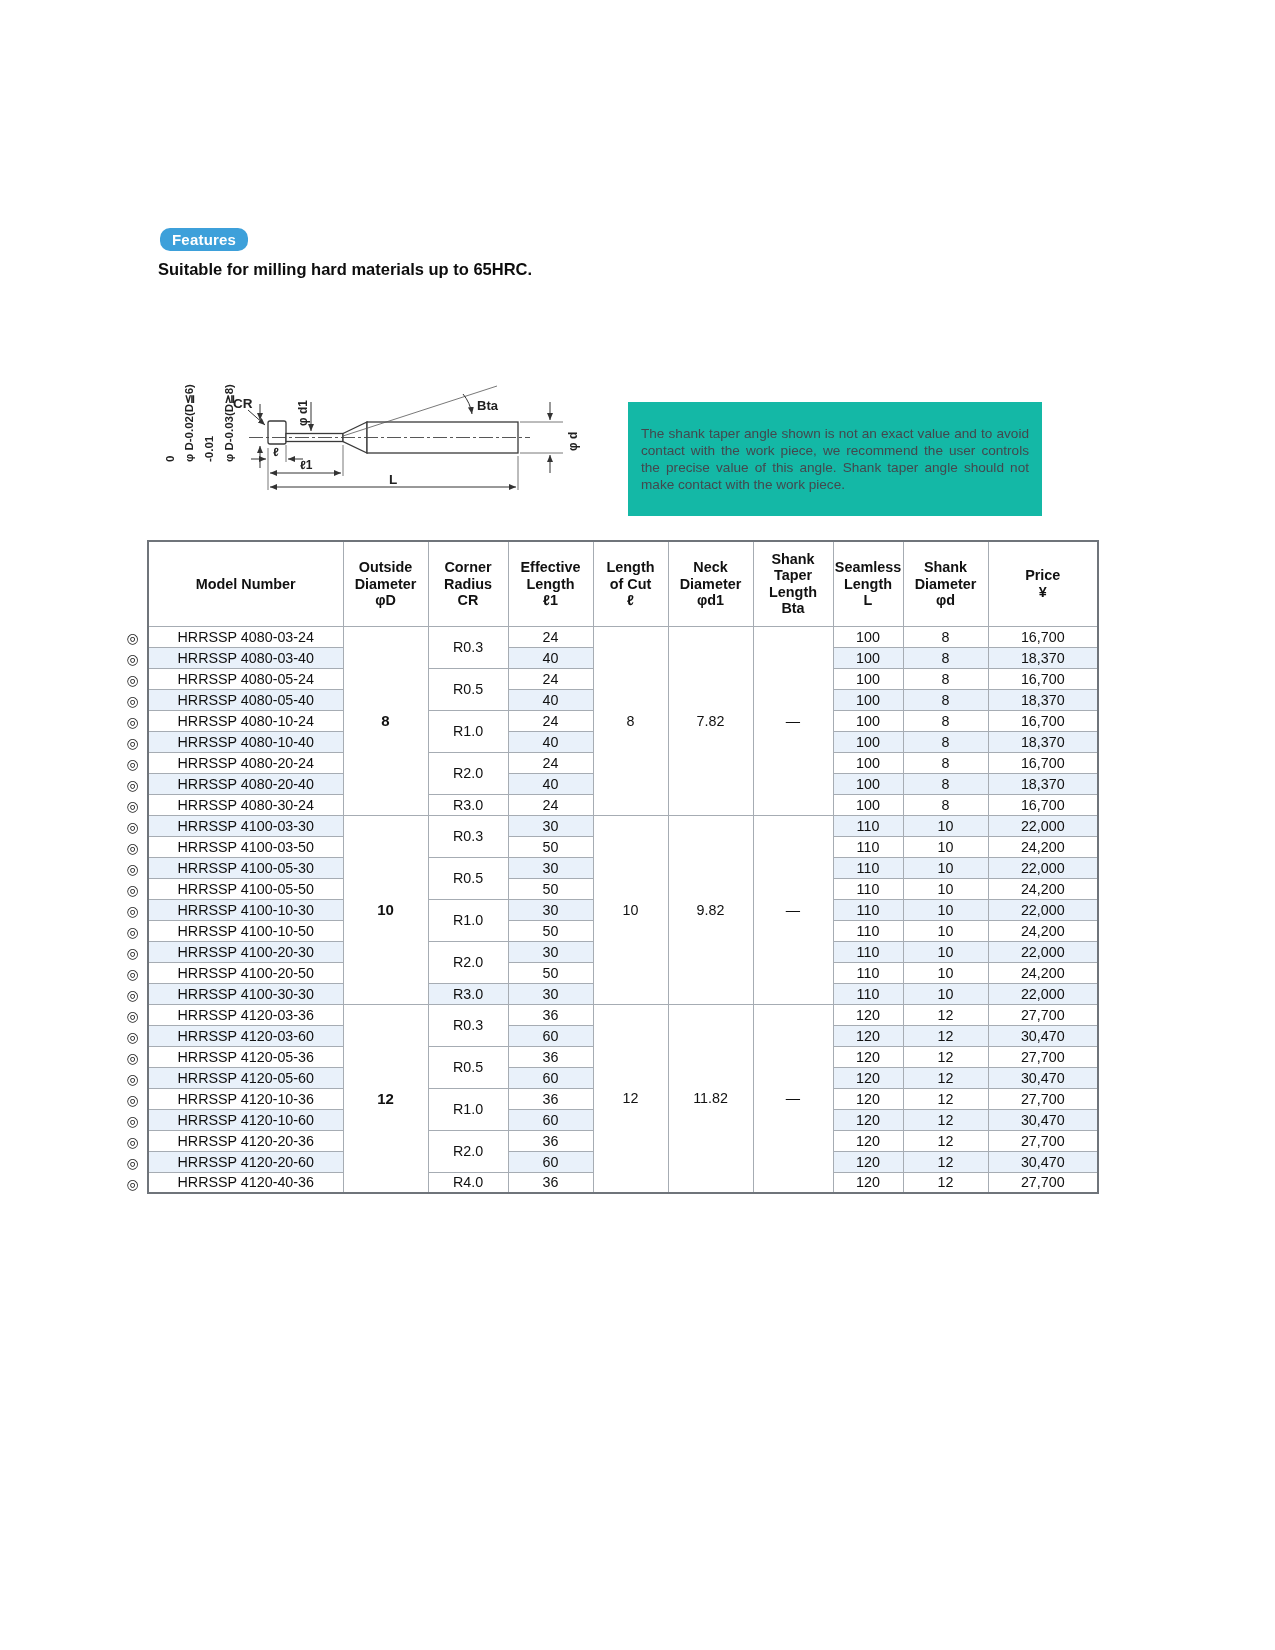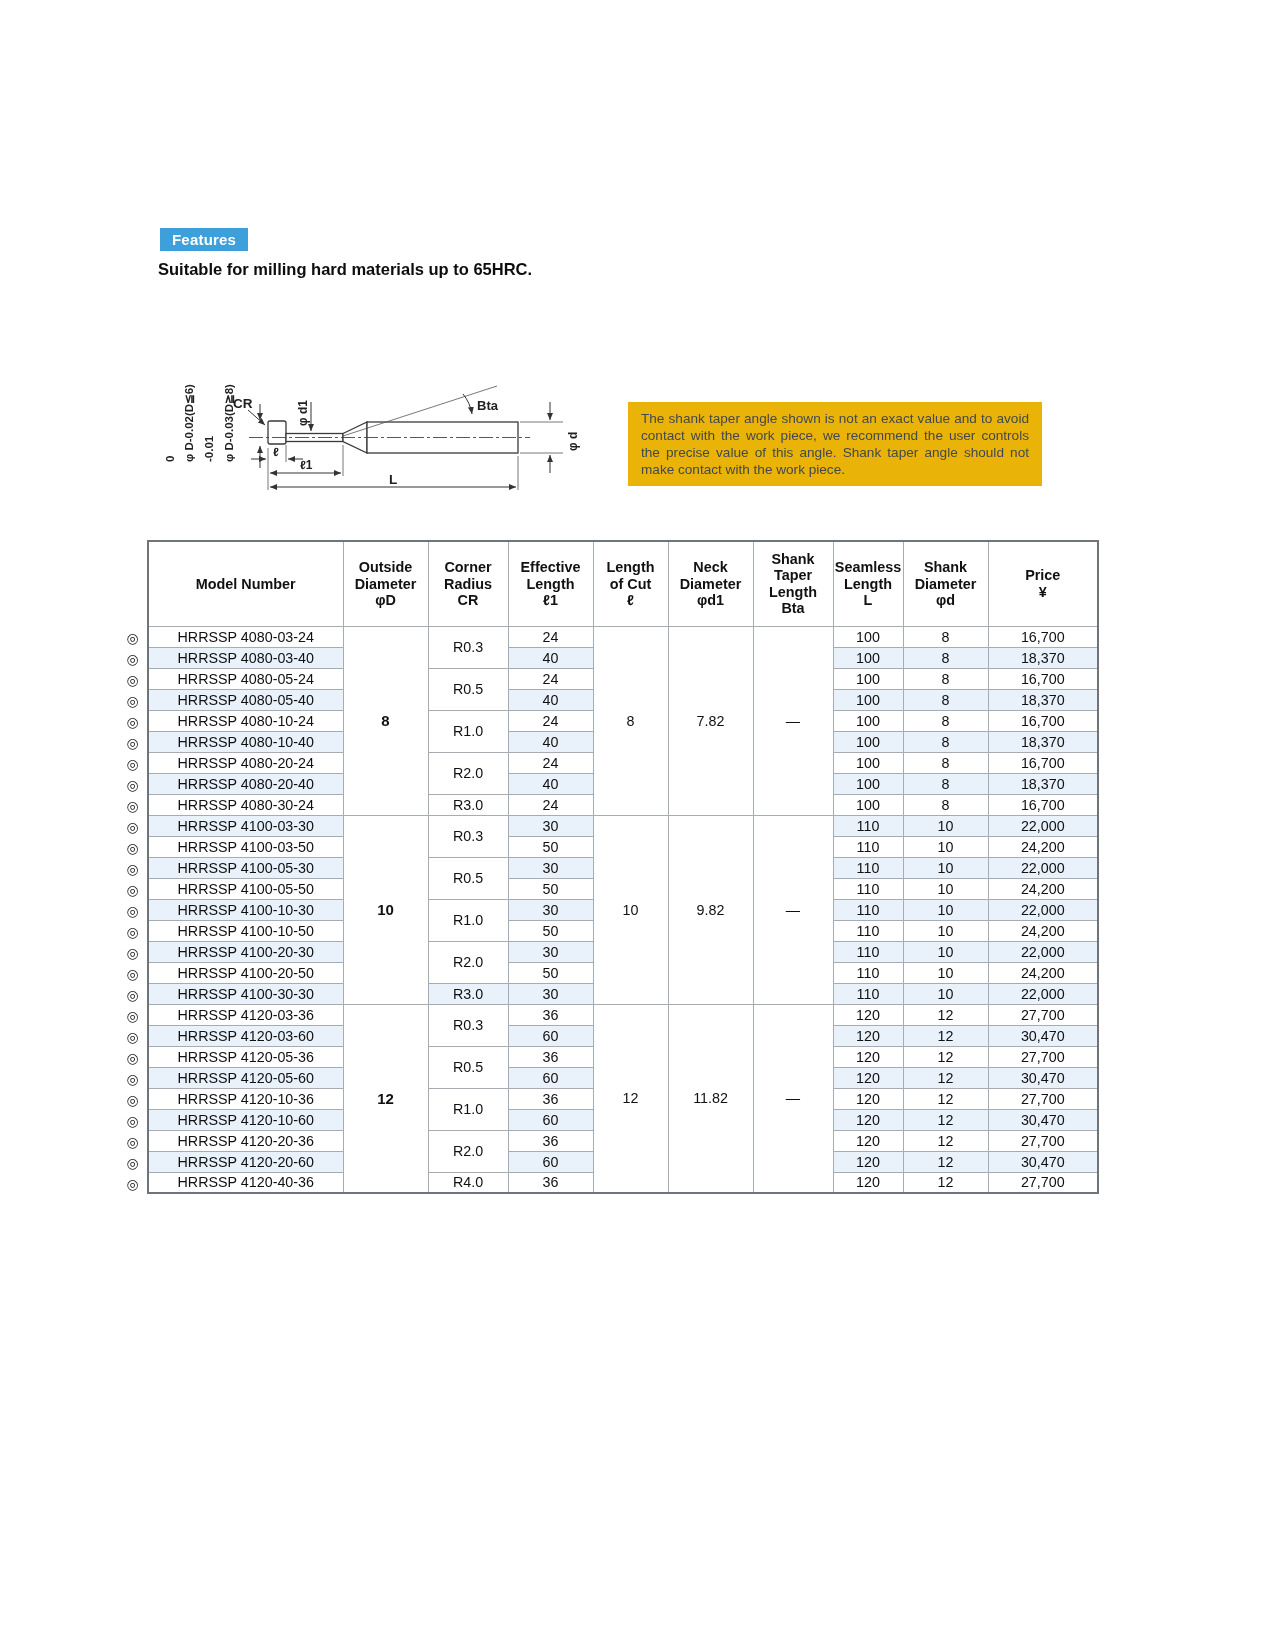--- a/index.html
+++ b/index.html
@@ -1,32 +1,32 @@
 <!DOCTYPE html>
 <html><head>
 <meta charset="utf-8">
 <style>
   html,body{margin:0;padding:0;background:#ffffff}
   #page{position:relative;width:1275px;height:1650px;background:#ffffff;
         font-family:"Liberation Sans",sans-serif;color:#111;overflow:hidden}
 
   .badge{position:absolute;left:160px;top:228px;background:#3da0da;color:#fff;
-         font-weight:bold;font-size:15px;padding:3px 12px;border-radius:0;letter-spacing:.2px}
+         font-weight:bold;font-size:15px;padding:3px 12px;border-radius:10px;letter-spacing:.2px}
   .features-text{position:absolute;left:158px;top:259px;font-weight:bold;
                  font-size:16.5px;line-height:20.5px;color:#0d0d0d}
 
   #diagram{position:absolute;left:145px;top:358px}
   #diagram text{font-family:"Liberation Sans",sans-serif;fill:#222}
   .dim-line{stroke:#333;stroke-width:1}
   .ext-line{stroke:#555;stroke-width:0.8}
   .tool{fill:#fff;stroke:#3a3a3a;stroke-width:1.3}
 
   .note{position:absolute;left:628px;top:402px;width:414px;box-sizing:border-box;
-        background:#eab308;color:#43484e;font-size:13.6px;line-height:17px;
-        padding:8px 13px;text-align:justify}
+        background:#14b8a6;color:#43484e;font-size:13.6px;line-height:17px;
+        padding:23px 13px;text-align:justify}
 
   .icon-rail{position:absolute;left:122px;top:628px;width:21px;text-align:center}
   .icon-rail div{height:21px;line-height:21px;font-size:14px;color:#1a1a1a}
 
   .tbl-wrap{position:absolute;left:147px;top:540px}
   table.product{border-collapse:collapse;table-layout:fixed;border:2px solid #6f747a;
                 font-size:14.3px;background:#fff}
   table.product th,table.product td{border:1px solid #a6acb3;padding:0;
                 text-align:center;vertical-align:middle;overflow:hidden;white-space:nowrap}
   table.product thead tr{height:85px}

